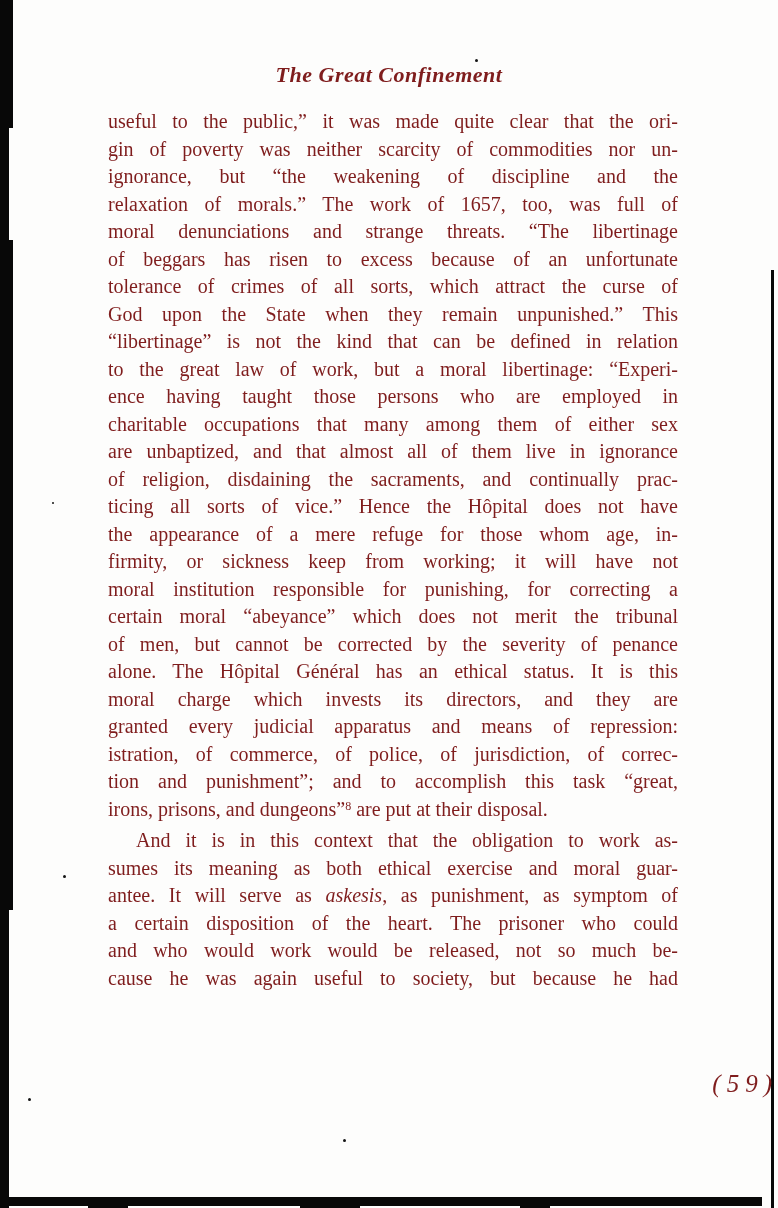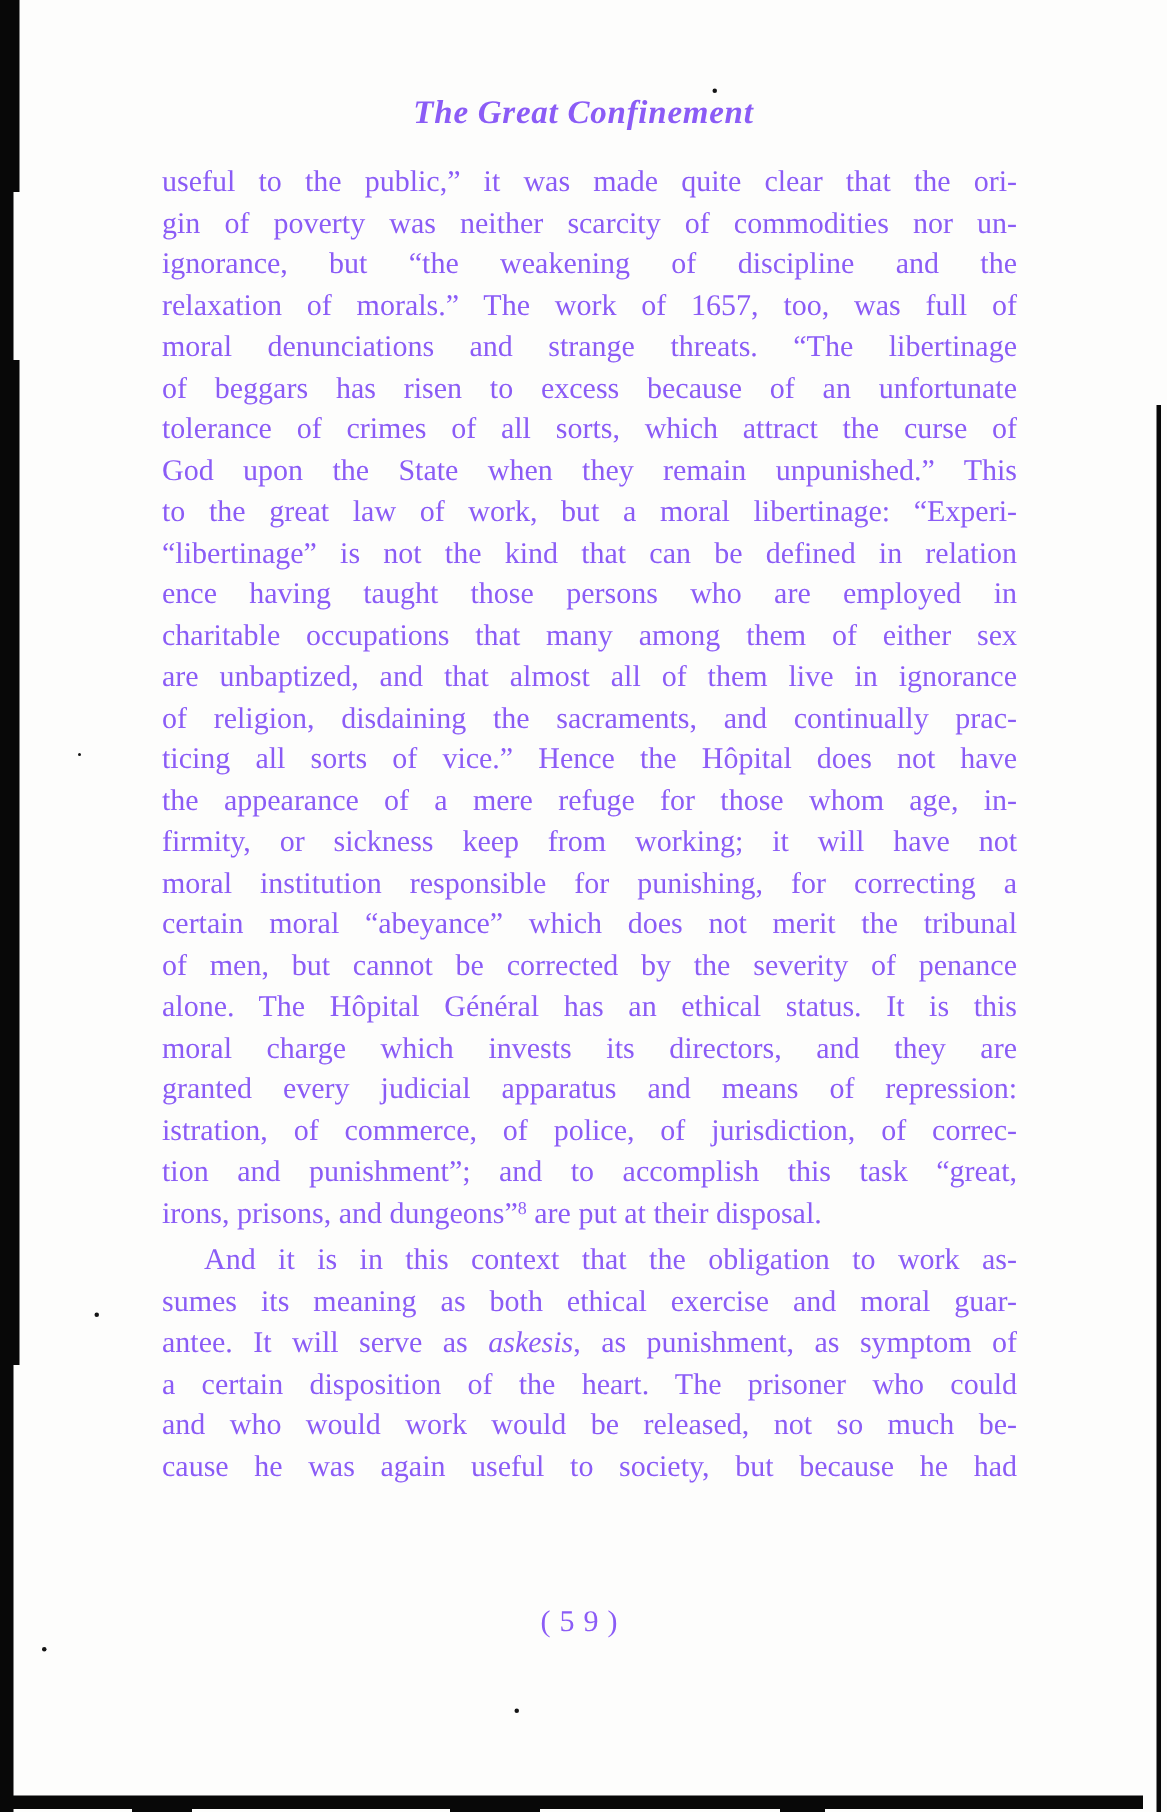--- a/index.html
+++ b/index.html
@@ -5,21 +5,21 @@
   html, body { margin: 0; padding: 0; }
   body {
     background: #ffffff;
     font-family: "Liberation Serif", serif;
   }
   .page {
     position: relative;
     width: 778px;
     height: 1208px;
     background: #fdfdfc;
-    color: #8b5cf6;
+    color: #7f1d1d;
     overflow: hidden;
   }
   
   .edge { position: absolute; background: #080808; }
   .left-bar-top   { left: 0; top: 0;     width: 13px; height: 128px; }
   .left-bar-main  { left: 0; top: 0;     width: 9px;  height: 1208px; }
   .left-bar-mid   { left: 0; top: 240px; width: 13px; height: 670px; }
   .right-line     { left: 771px; top: 270px; width: 3px; height: 938px; }
   .bottom-bar     { left: 5px;  top: 1197px; width: 757px; height: 9px; }
   .bottom-dash-1  { left: 88px;  top: 1206px; width: 40px; height: 2px; }
@@ -61,22 +61,23 @@
   .line.indent { text-indent: 28px; }
   .line sup {
     font-size: 12px;
     line-height: 0;
     vertical-align: 6px;
   }
   .page-number {
     position: absolute;
     left: 0; top: 1070px;
     width: 100%;
-    text-align: center;
-    font-size: 20px;
+    text-align: right;
+    font-style: italic;
+    font-size: 25px;
     letter-spacing: 6px;
   }
 </style>
 </head>
 <body>
 
 <div class="page">
 
   <div class="edge left-bar-main"></div>
   <div class="edge left-bar-top"></div>
@@ -98,22 +99,22 @@
   <div class="text-block">
       <div class="paragraph ends-on-page">
         <div class="line">useful to the public,” it was made quite clear that the ori-</div>
         <div class="line">gin of poverty was neither scarcity of commodities nor un-</div>
         <div class="line">ignorance, but “the weakening of discipline and the</div>
         <div class="line">relaxation of morals.” The work of 1657, too, was full of</div>
         <div class="line">moral denunciations and strange threats. “The libertinage</div>
         <div class="line">of beggars has risen to excess because of an unfortunate</div>
         <div class="line">tolerance of crimes of all sorts, which attract the curse of</div>
         <div class="line">God upon the State when they remain unpunished.” This</div>
+        <div class="line">“libertinage” is not the kind that can be defined in relation</div>
         <div class="line">to the great law of work, but a moral libertinage: “Experi-</div>
-        <div class="line">“libertinage” is not the kind that can be defined in relation</div>
         <div class="line">ence having taught those persons who are employed in</div>
         <div class="line">charitable occupations that many among them of either sex</div>
         <div class="line">are unbaptized, and that almost all of them live in ignorance</div>
         <div class="line">of religion, disdaining the sacraments, and continually prac-</div>
         <div class="line">ticing all sorts of vice.” Hence the Hôpital does not have</div>
         <div class="line">the appearance of a mere refuge for those whom age, in-</div>
         <div class="line">firmity, or sickness keep from working; it will have not</div>
         <div class="line">moral institution responsible for punishing, for correcting a</div>
         <div class="line">certain moral “abeyance” which does not merit the tribunal</div>
         <div class="line">of men, but cannot be corrected by the severity of penance</div>

